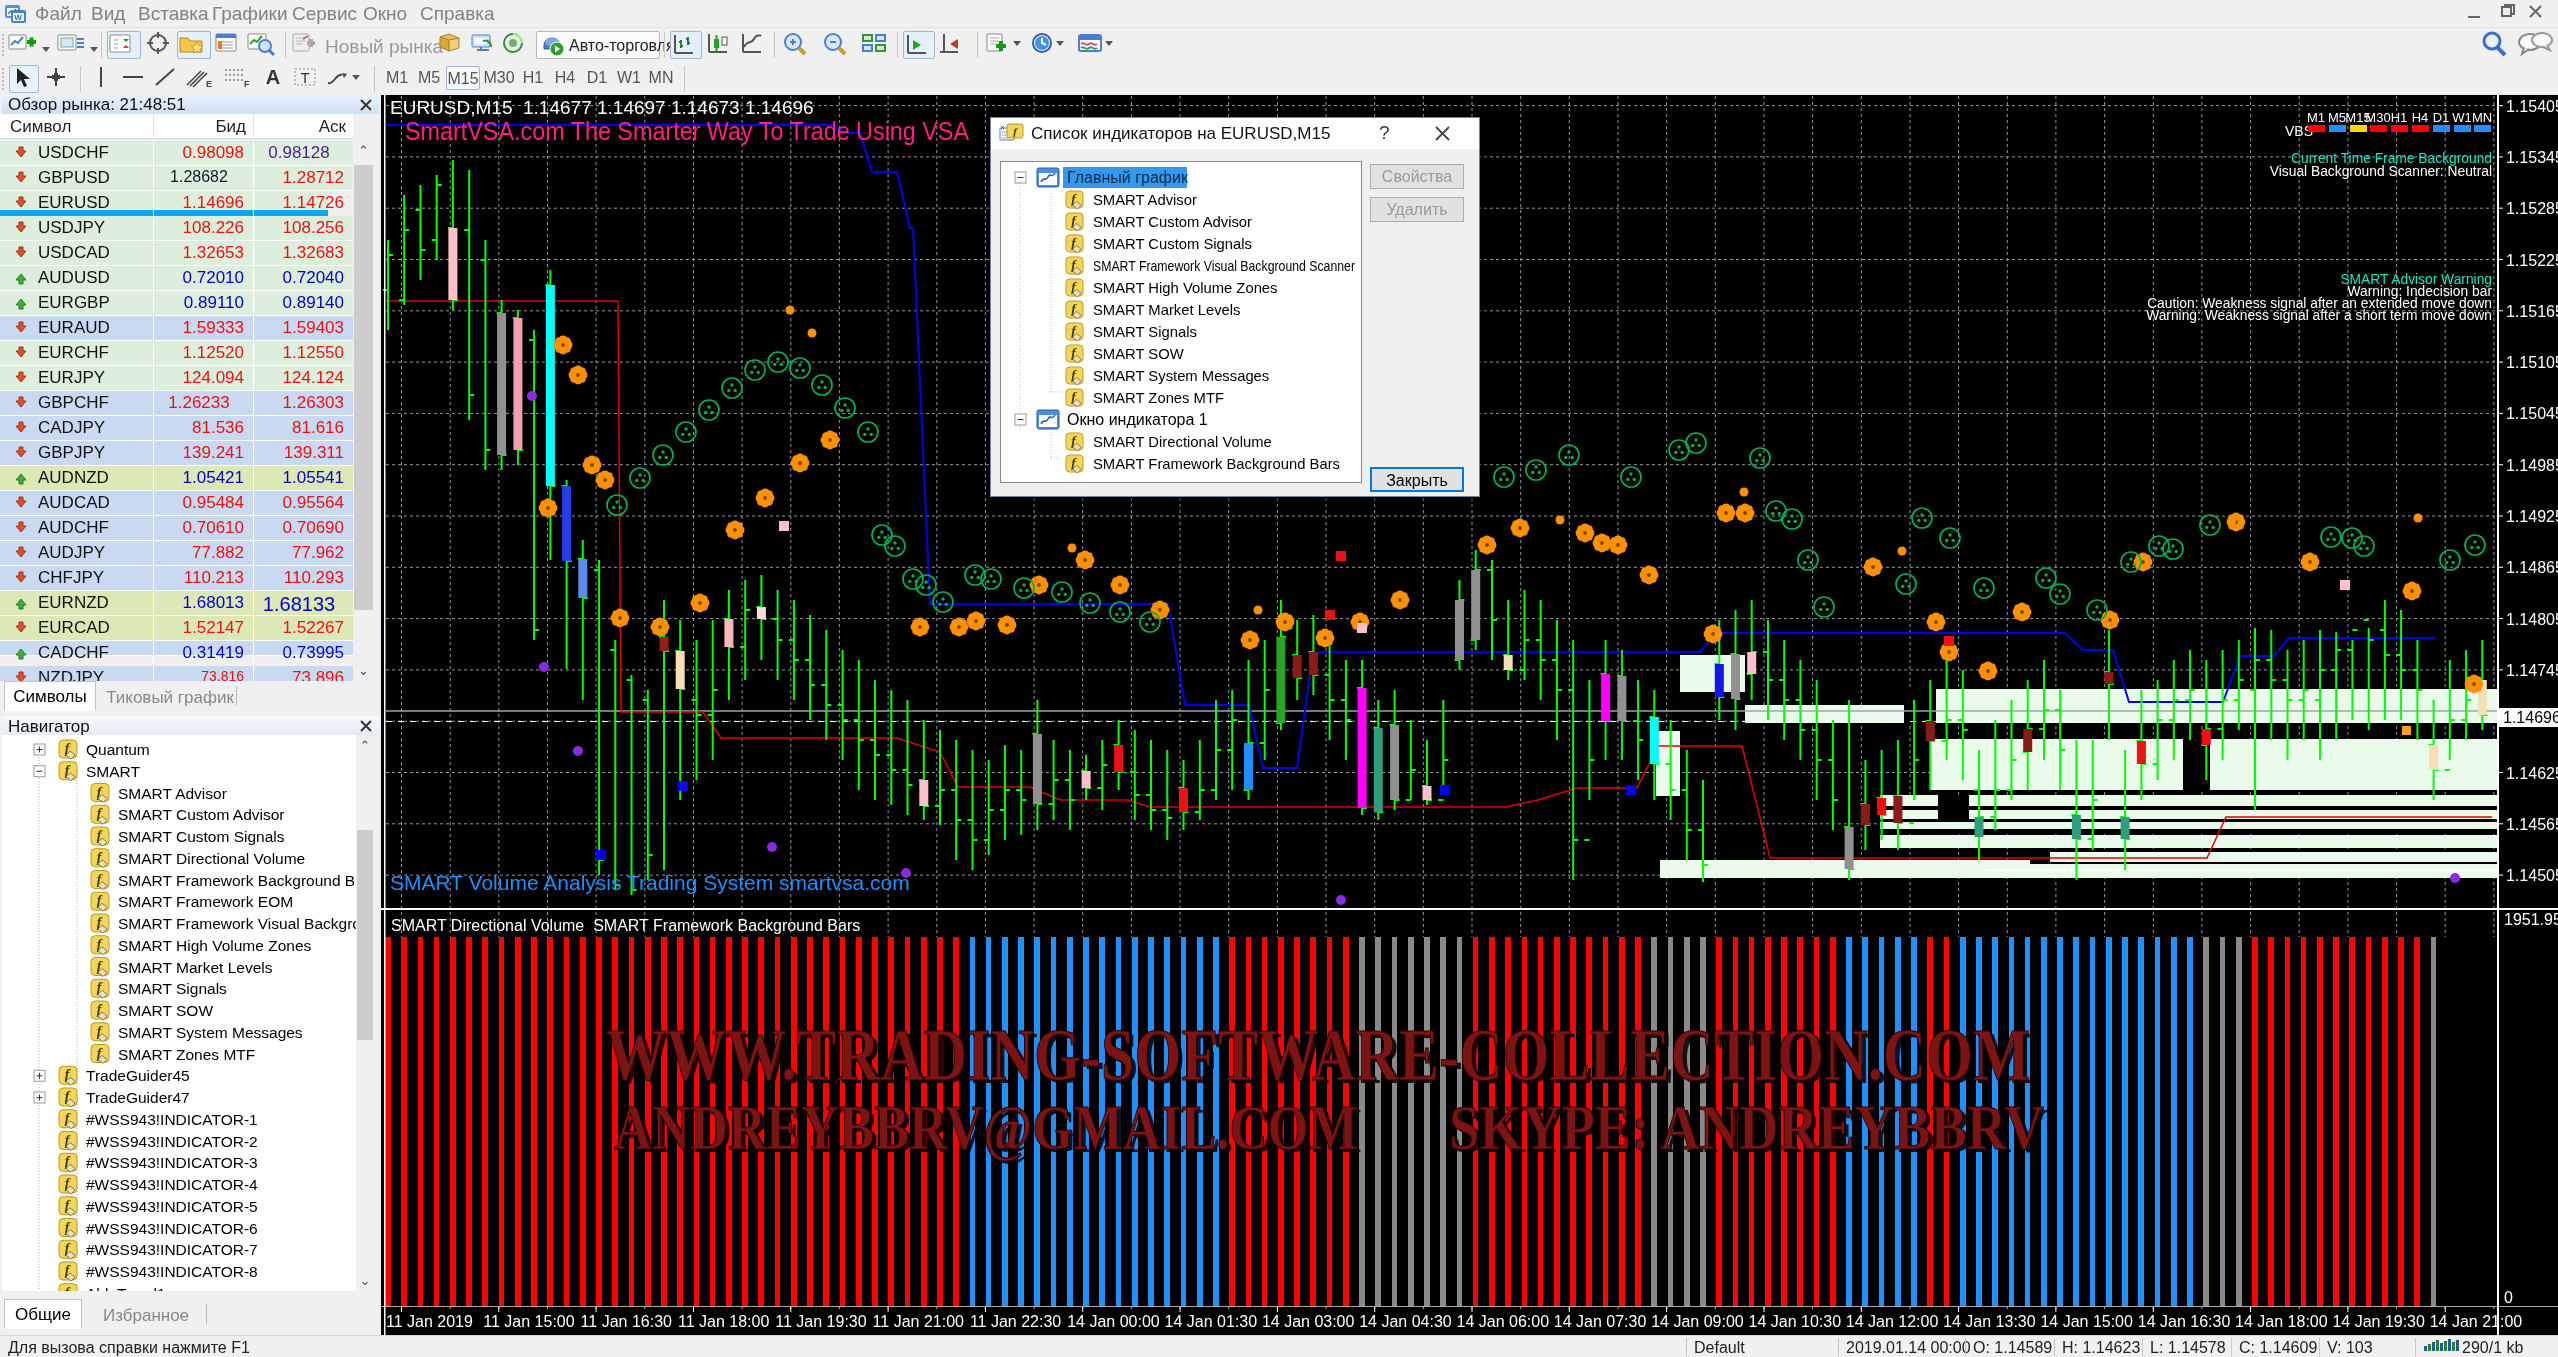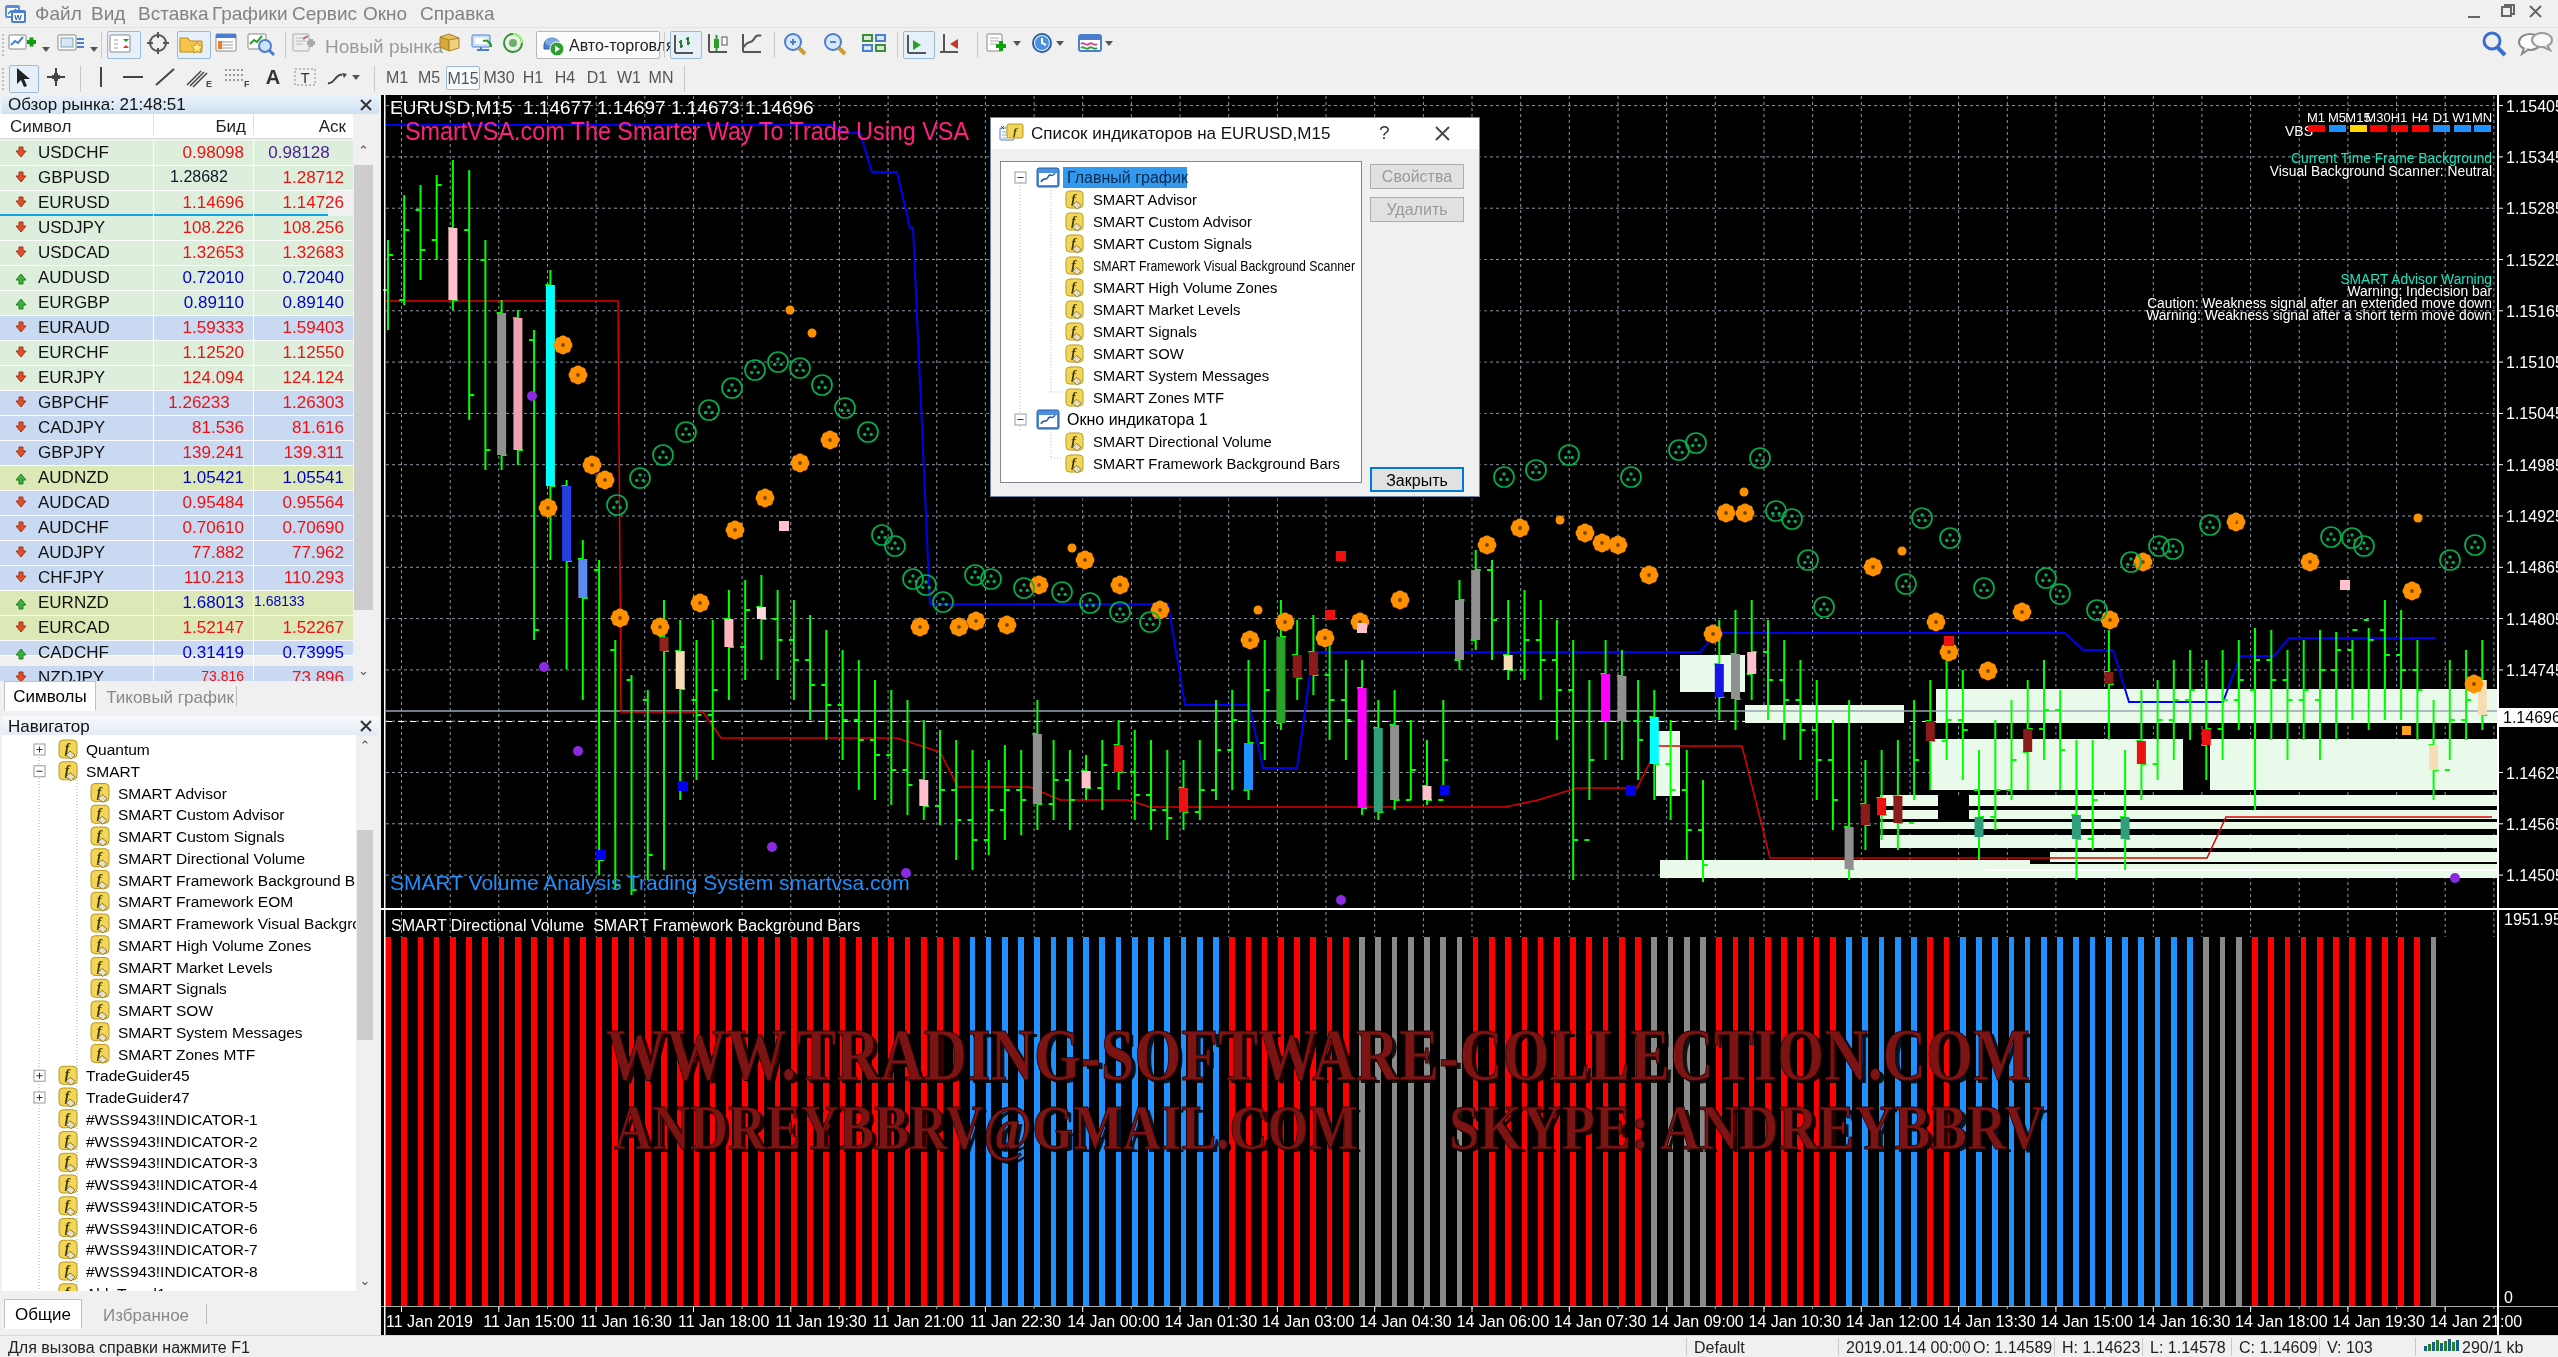--- a/index.html
+++ b/index.html
@@ -378,21 +378,21 @@
       <div class="abs" style="left:0px;top:71.0px;width:353px;height:25px;background:#ddefdc;border-bottom:1px solid #fff">
         <svg class="abs" style="left:8px;top:1px" width="22" height="22">
           <path d="M8 9 l5 6 5-6 h-3 v-4 h-4 v4 z" fill="#e04f2a" stroke="#a03315"></path>
         </svg>
         <span class="abs" style="left:38px;top:2px;font-size:17px;color:#111">GBPUSD</span>
         <span class="abs" style="left:154px;top:2px;width:90px;text-align:center;font-size:16px;color:#0f172a">1.28682</span>
         <span class="abs" style="left:254px;top:2px;width:90px;text-align:right;font-size:17px;color:#ee1111">1.28712</span>
         <div class="abs" style="left:153px;top:0;width:1px;height:25px;background:#ffffff"></div>
         <div class="abs" style="left:253px;top:0;width:1px;height:25px;background:#ffffff"></div>
       </div>
-      <div class="abs" style="left:0px;top:96.0px;width:328px;height:25px;background:#ddefdc;border-bottom:2px solid #0ea5e9">
+      <div class="abs" style="left:0px;top:96.0px;width:328px;height:25px;background:#ddefdc;border-bottom:6px solid #0ea5e9">
         <svg class="abs" style="left:8px;top:1px" width="22" height="22">
           <path d="M8 9 l5 6 5-6 h-3 v-4 h-4 v4 z" fill="#e04f2a" stroke="#a03315"></path>
         </svg>
         <span class="abs" style="left:38px;top:2px;font-size:17px;color:#111">EURUSD</span>
         <span class="abs" style="left:154px;top:2px;width:90px;text-align:right;font-size:17px;color:#ee1111">1.14696</span>
         <span class="abs" style="left:254px;top:2px;width:90px;text-align:right;font-size:17px;color:#ee1111">1.14726</span>
         <div class="abs" style="left:153px;top:0;width:1px;height:25px;background:#ffffff"></div>
         <div class="abs" style="left:253px;top:0;width:1px;height:25px;background:#ffffff"></div>
       </div>
       <div class="abs" style="left:0px;top:121.0px;width:353px;height:25px;background:#ddefdc;border-bottom:1px solid #fff">
@@ -544,21 +544,21 @@
         <span class="abs" style="left:254px;top:2px;width:90px;text-align:right;font-size:17px;color:#ee1111">110.293</span>
         <div class="abs" style="left:153px;top:0;width:1px;height:25px;background:#ffffff"></div>
         <div class="abs" style="left:253px;top:0;width:1px;height:25px;background:#ffffff"></div>
       </div>
       <div class="abs" style="left:0px;top:496.0px;width:353px;height:25px;background:#dce8b6;border-bottom:1px solid #fff">
         <svg class="abs" style="left:8px;top:1px" width="22" height="22">
           <path d="M8 13 l5 -6 5 6 h-3 v4 h-4 v-4 z" fill="#3fae3f" stroke="#1f7f1f"></path>
         </svg>
         <span class="abs" style="left:38px;top:2px;font-size:17px;color:#111">EURNZD</span>
         <span class="abs" style="left:154px;top:2px;width:90px;text-align:right;font-size:17px;color:#0000cc">1.68013</span>
-        <span class="abs" style="left:254px;top:2px;width:90px;text-align:left;font-size:14px;color:#0000cc">1.68133</span>
+        <span class="abs" style="left:254px;top:2px;width:90px;text-align:center;font-size:20px;color:#0000cc">1.68133</span>
         <div class="abs" style="left:153px;top:0;width:1px;height:25px;background:#ffffff"></div>
         <div class="abs" style="left:253px;top:0;width:1px;height:25px;background:#ffffff"></div>
       </div>
       <div class="abs" style="left:0px;top:521.0px;width:353px;height:25px;background:#dce8b6;border-bottom:1px solid #fff">
         <svg class="abs" style="left:8px;top:1px" width="22" height="22">
           <path d="M8 9 l5 6 5-6 h-3 v-4 h-4 v4 z" fill="#e04f2a" stroke="#a03315"></path>
         </svg>
         <span class="abs" style="left:38px;top:2px;font-size:17px;color:#111">EURCAD</span>
         <span class="abs" style="left:154px;top:2px;width:90px;text-align:right;font-size:17px;color:#ee1111">1.52147</span>
         <span class="abs" style="left:254px;top:2px;width:90px;text-align:right;font-size:17px;color:#ee1111">1.52267</span>

